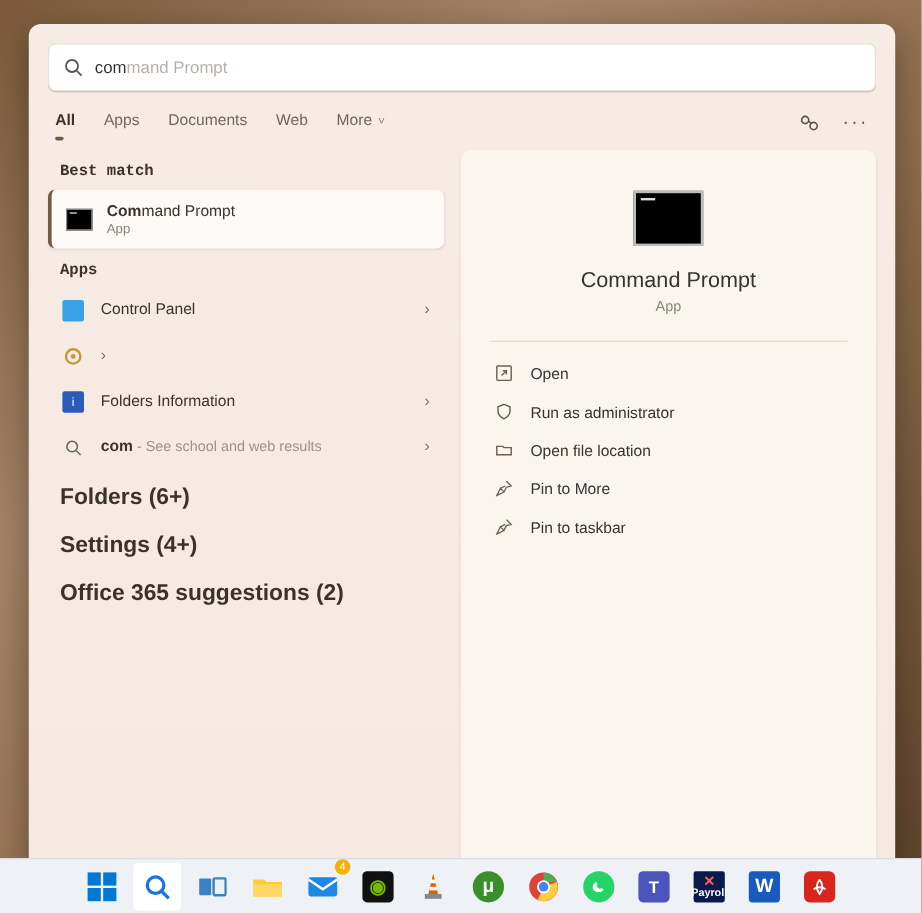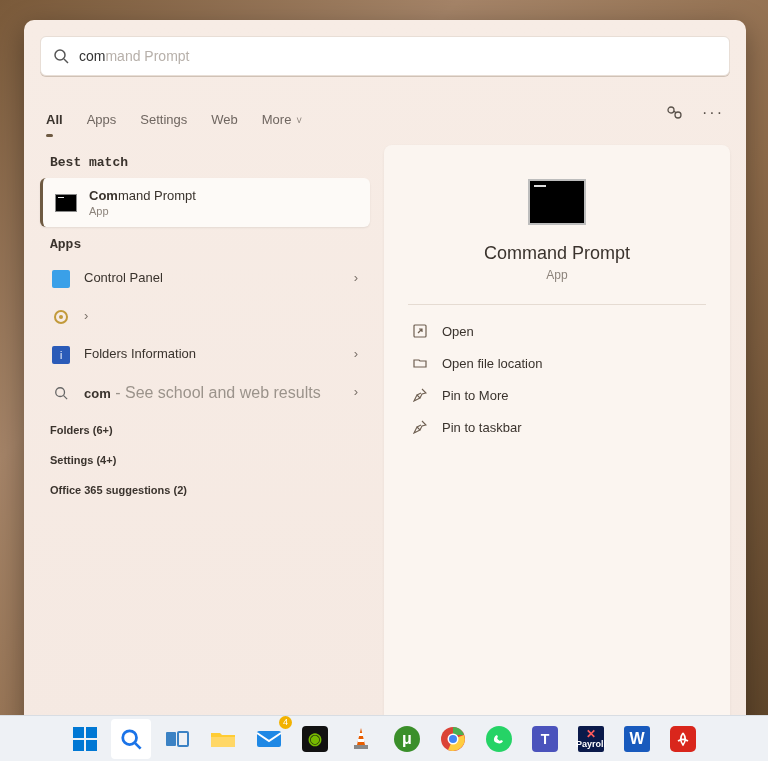--- a/index.html
+++ b/index.html
@@ -28,21 +28,21 @@
     box-shadow: 0 1px 0 #d0c2b6;
   }
   .search-box .mag { width: 16px; height: 16px; margin-right: 10px; color: #555; }
   .search-text { font-size: 14px; color: #333; }
   .search-text .completion { color: #b7b0aa; }
   .tabs-row {
     display: flex; align-items: center;
     padding: 16px 22px 8px 22px;
   }
   .tabs { display: flex; gap: 24px; }
-  .tab { font-size: 13px; color: #6f6660; cursor: pointer; padding-bottom: 6px; position: relative; margin-top: 20px; }
+  .tab { font-size: 13px; color: #6f6660; cursor: pointer; padding-bottom: 6px; position: relative; }
   .tab.active { color: #3a332d; font-weight: 600; }
   .tab.active::after {
     content: ""; position: absolute; left: 0; right: 60%; bottom: -4px; height: 3px;
     background: #6e5a42; border-radius: 2px;
   }
   .tab .chev { font-size: 10px; margin-left: 2px; color: #8c837b; }
   .tabs-right { margin-left: auto; display: flex; gap: 18px; align-items: center; color: #5a524b; }
   .content { flex: 1; display: flex; padding: 4px 16px 16px 16px; gap: 14px; }
   .left-col { width: 330px; }
   .right-col {
@@ -75,24 +75,24 @@
   .bm-title .bold { font-weight: 700; }
   .bm-sub { font-size: 11px; color: #8c837b; margin-top: 2px; }
   .list-item {
     display: flex; 
     padding: 10px 12px; gap: 14px;
     cursor: pointer; border-radius: 4px;
   }
   .li-icon { width: 18px; height: 18px; display:flex; align-items:center; justify-content:center; font-size:14px; }
   .li-text { font-size: 13px; color: #3a332d; flex: 1; }
   .li-text .bold { font-weight: 700; }
-  .li-sub { color: #9b938b; font-size: 16px; }
+  .li-sub { color: #9b938b; font-size: 12px; }
   .chev-right { color: #7a7169; font-size: 13px; }
   .category-row {
-    font-size: 11px; font-weight: 600; color: #3a332d;
+    font-size: 19px; font-weight: 600; color: #3a332d;
     padding: 12px 10px 6px 10px; cursor: pointer;
   }
   
   .preview-icon {
     width: 58px; height: 46px; background: #000; border: 2px solid #bdbdbd;
     margin: 8px auto 18px auto; position: relative;
   }
   .preview-icon::before { content:""; position:absolute; left:4px; top:4px; width:12px; height:2px; background:#ddd; }
   .preview-title { text-align:center; font-size: 18px; color: #3a332d; }
   .preview-sub { text-align:center; font-size: 12px; color: #8c837b; margin-top: 4px; }
@@ -134,21 +134,21 @@
         <circle cx="7" cy="7" r="5" fill="none" stroke="currentColor" stroke-width="1.5"></circle>
         <line x1="11" y1="11" x2="15" y2="15" stroke="currentColor" stroke-width="1.5"></line>
       </svg>
     <span class="search-text"><span>com</span><span class="completion">mand Prompt</span></span>
   </div>
 
   <div class="tabs-row">
     <div class="tabs">
       <div class="tab active">All</div>
       <div class="tab">Apps</div>
-      <div class="tab">Settings</div>
+      <div class="tab">Documents</div>
       <div class="tab">Web</div>
       <div class="tab"><span>More</span><span class="chev"> ˅</span></div>
     </div>
     <div class="tabs-right">
       <span>
         <svg width="18" height="16" viewBox="0 0 18 16">
             <circle cx="5" cy="5" r="3" fill="none" stroke="currentColor" stroke-width="1.3"></circle>
             <circle cx="12" cy="10" r="3" fill="none" stroke="currentColor" stroke-width="1.3"></circle>
             <line x1="8" y1="6" x2="10" y2="8" stroke="currentColor" stroke-width="1.3"></line>
           </svg>
@@ -219,20 +219,28 @@
             <svg width="14" height="14" viewBox="0 0 14 14">
               <rect x="1" y="1" width="12" height="12" fill="none" stroke="currentColor" stroke-width="1.2" rx="1"></rect>
               <path d="M5 9 L9 5 M6 5 H9 V8" fill="none" stroke="currentColor" stroke-width="1.2"></path>
             </svg>
           </span>
         <span>Open</span>
       </div>
       <div class="action">
         <span class="aicon">
             <svg width="14" height="14" viewBox="0 0 14 14">
+              <path d="M7 1 L12 3 V7 C12 10 9 12 7 13 C5 12 2 10 2 7 V3 Z" fill="none" stroke="currentColor" stroke-width="1.2"></path>
+            </svg>
+          </span>
+        <span>Run as administrator</span>
+      </div>
+      <div class="action">
+        <span class="aicon">
+            <svg width="14" height="14" viewBox="0 0 14 14">
               <path d="M1 4 V11 H13 V5 H7 L6 4 Z" fill="none" stroke="currentColor" stroke-width="1.2"></path>
             </svg>
           </span>
         <span>Open file location</span>
       </div>
       <div class="action">
         <span class="aicon">
             <svg width="14" height="14" viewBox="0 0 14 14">
               <path d="M9 1 L13 5 L9 6 L7 10 L4 7 L1 13 L7 10 M4 7 L8 5 Z" fill="none" stroke="currentColor" stroke-width="1.1"></path>
             </svg>

